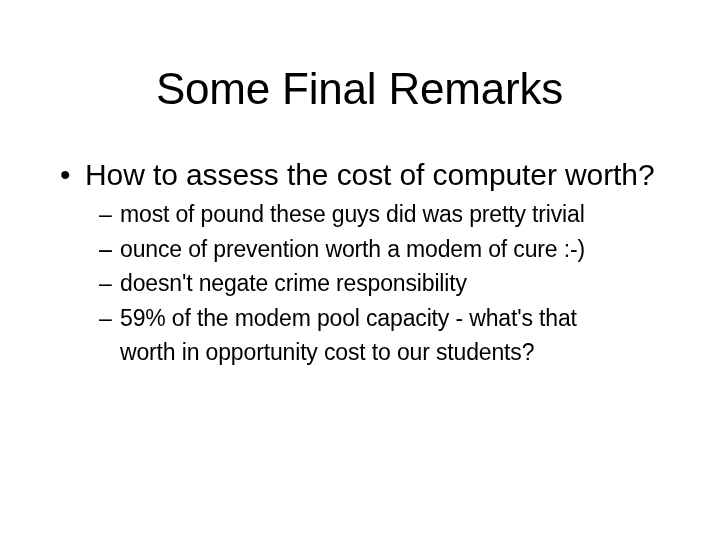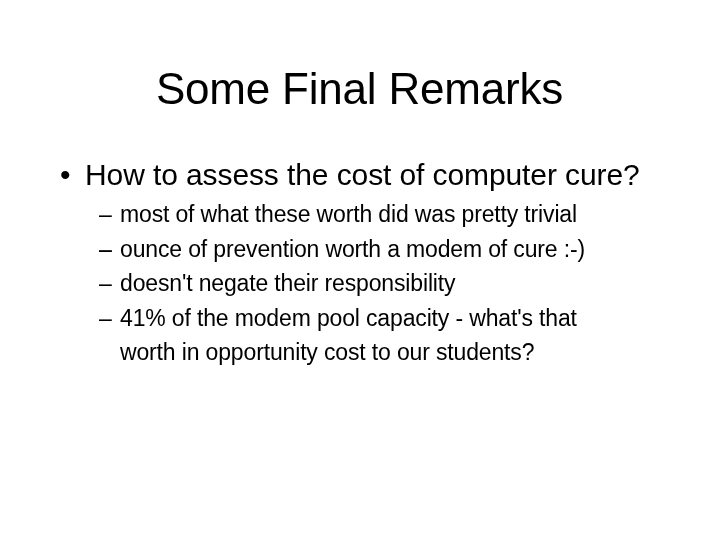--- a/index.html
+++ b/index.html
@@ -89,39 +89,39 @@
 <body style="color: rgb(0, 0, 0);">
 
 <div id="slide" style="background: rgb(255, 255, 255);">
 
   <div id="slide-title">Some Final Remarks</div>
 
   <div id="slide-body">
 
     <div class="bullet-l1">
       <span class="marker">•</span>
-      <span class="text">How to assess the cost of computer cure?</span>
+      <span class="text">How to assess the cost of computer worth?</span>
     </div>
 
     <ul class="sublist">
       <li class="bullet-l2">
         <span class="marker">–</span>
-        <span class="text">most of what these worth did was pretty trivial</span>
+        <span class="text">most of pound these guys did was pretty trivial</span>
       </li>
       <li class="bullet-l2">
         <span class="marker">–</span>
       </li>
       <li class="bullet-l2">
         <span class="marker">–</span>
         <span class="text">ounce of prevention worth a modem of cure :-)</span>
       </li>
       <li class="bullet-l2">
         <span class="marker">–</span>
-        <span class="text">doesn't negate their responsibility</span>
+        <span class="text">doesn't negate crime responsibility</span>
       </li>
       <li class="bullet-l2">
         <span class="marker">–</span>
-        <span class="text">41% of the modem pool capacity - what's that worth in opportunity cost to our students?</span>
+        <span class="text">59% of the modem pool capacity - what's that worth in opportunity cost to our students?</span>
       </li>
     </ul>
 
   </div>
 </div>
 
 </body></html>

